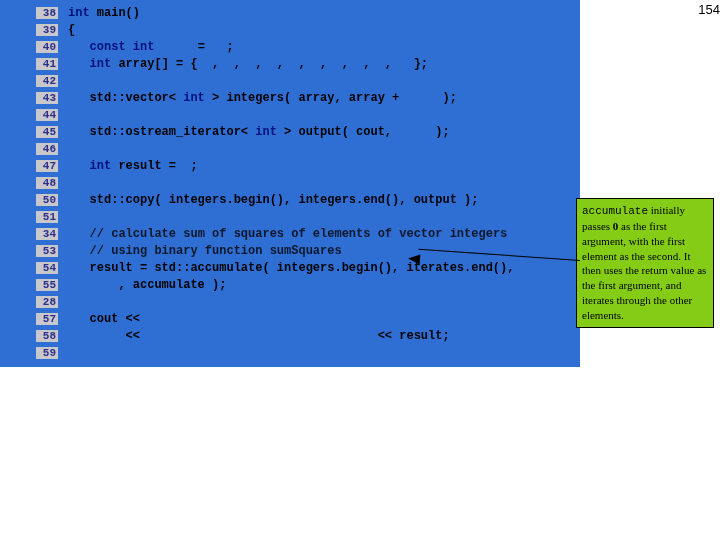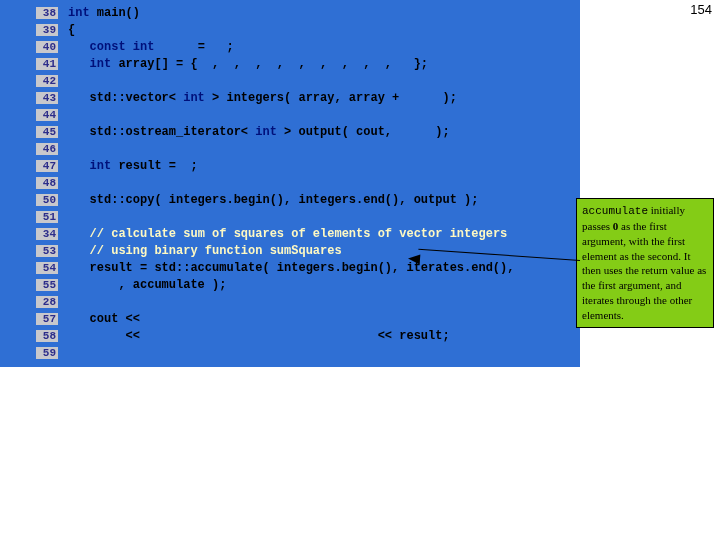--- a/index.html
+++ b/index.html
@@ -7,21 +7,21 @@
     width: 720px;
     height: 540px;
     background: #fff;
     font-family: "Courier New", monospace;
     font-size: 12px;
     position: relative;
   }
   .page-num {
     position: absolute;
     top: 2px;
-    right: 8px;
+    right: 0;
     font-family: Arial, sans-serif;
     font-size: 13px;
     color: #000;
   }
   .code-block {
     position: absolute;
     top: 0;
     left: 0;
     width: 580px;
     background: #2f6fd4;
@@ -43,21 +43,21 @@
     font-size: 11px;
     padding-right: 2px;
     margin-right: 10px;
     flex-shrink: 0;
   }
   .code {
     color: #000;
     font-weight: bold;
   }
   .kw { color: #00107a; font-weight: bold; }
-  .cm { color: #fef9c3; font-weight: bold; }
+  .cm { color: #0f172a; font-weight: bold; }
   .callout {
     position: absolute;
     top: 198px;
     left: 576px;
     width: 138px;
     background: #84cc16;
     border: 1px solid #000;
     font-family: Georgia, "Times New Roman", serif;
     font-size: 11px;
     line-height: 1.35;

